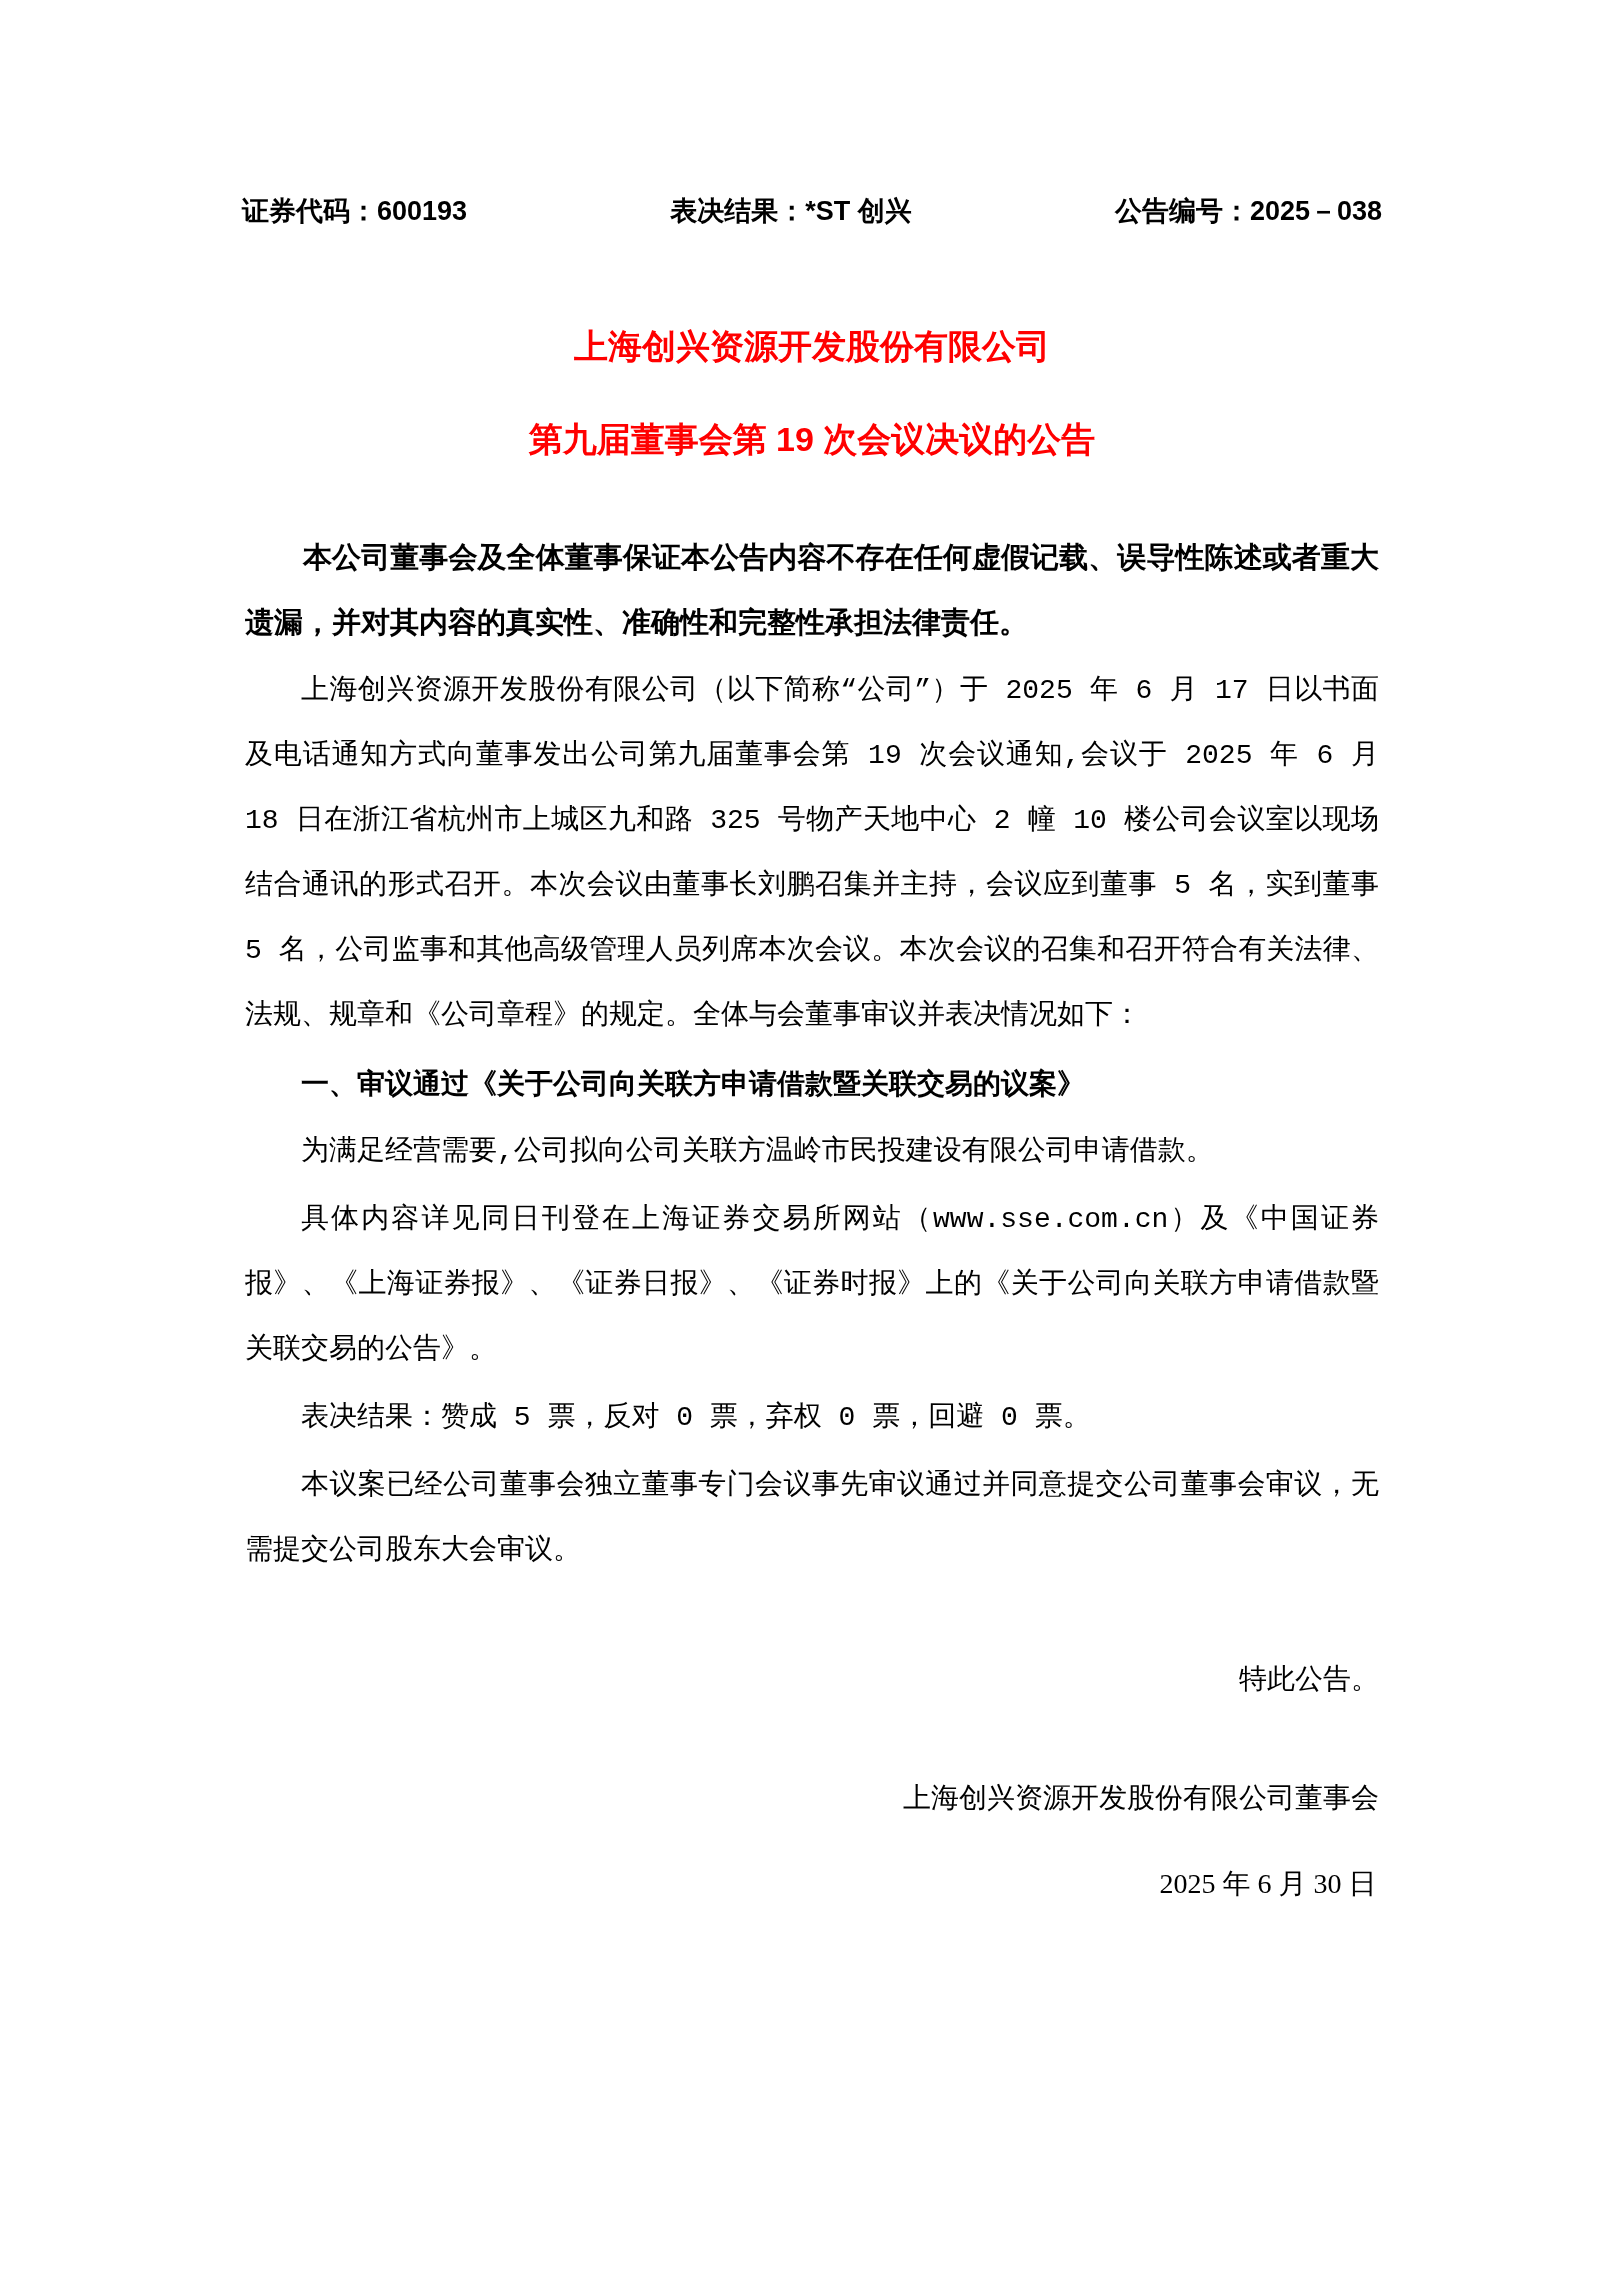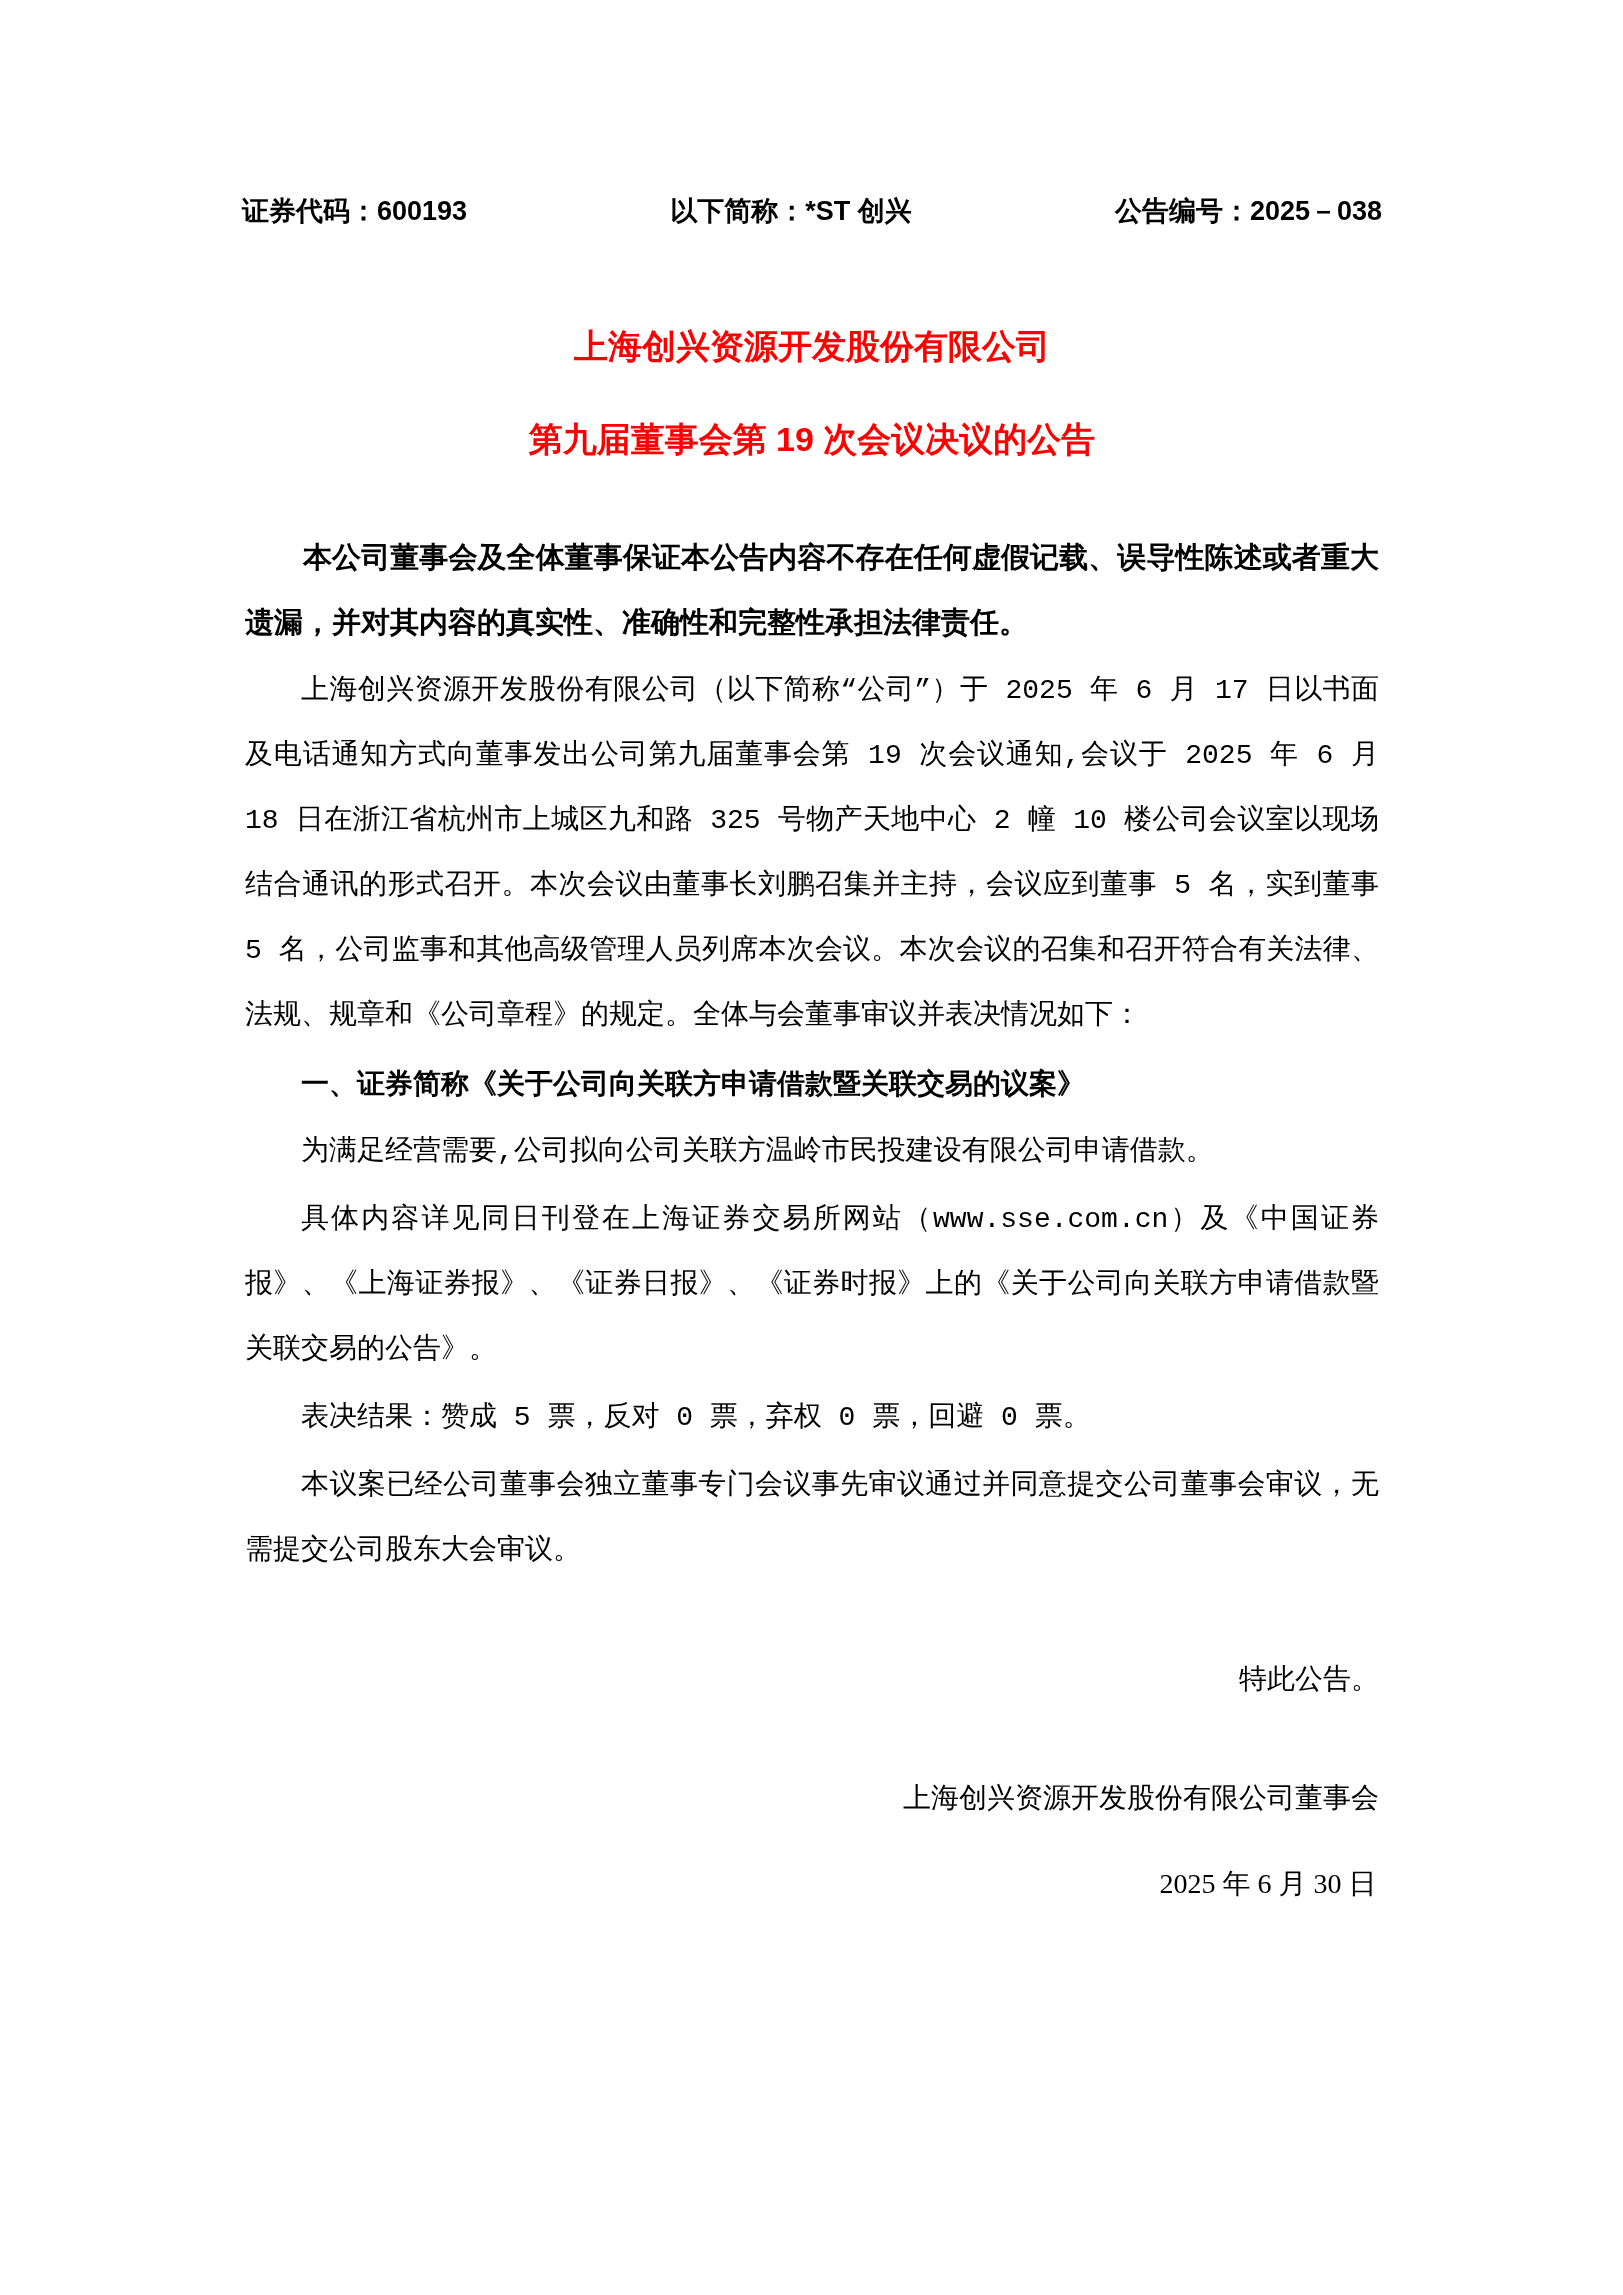--- a/index.html
+++ b/index.html
@@ -73,34 +73,34 @@
   .sign.company { margin-top: 52px; }
   .sign.date { margin-top: 21.6px; padding-right: 2.6px; }
 </style>
 </head>
 <body>
 
 <div class="page">
 
   <div class="doc-header">
     <span>证券代码：600193</span>
-    <span>以下简称：*ST 创兴</span>
+    <span>表决结果：*ST 创兴</span>
     <span>公告编号：2025－038</span>
   </div>
 
   <div class="title-block" style="color: rgb(255, 0, 0);">
     <div class="title-line1">上海创兴资源开发股份有限公司</div>
     <div class="title-line2">第九届董事会第 19 次会议决议的公告</div>
   </div>
 
   <p class="disclaimer">本公司董事会及全体董事保证本公告内容不存在任何虚假记载、误导性陈述或者重大遗漏，并对其内容的真实性、准确性和完整性承担法律责任。</p>
 
   <p class="body-p">上海创兴资源开发股份有限公司（以下简称“公司”）于 2025 年 6 月 17 日以书面及电话通知方式向董事发出公司第九届董事会第 19 次会议通知,会议于 2025 年 6 月 18 日在浙江省杭州市上城区九和路 325 号物产天地中心 2 幢 10 楼公司会议室以现场结合通讯的形式召开。本次会议由董事长刘鹏召集并主持，会议应到董事 5 名，实到董事 5 名，公司监事和其他高级管理人员列席本次会议。本次会议的召集和召开符合有关法律、法规、规章和《公司章程》的规定。全体与会董事审议并表决情况如下：</p>
 
-  <p class="body-p heading">一、证券简称《关于公司向关联方申请借款暨关联交易的议案》</p>
+  <p class="body-p heading">一、审议通过《关于公司向关联方申请借款暨关联交易的议案》</p>
 
   <p class="body-p">为满足经营需要,公司拟向公司关联方温岭市民投建设有限公司申请借款。</p>
 
   <p class="body-p">具体内容详见同日刊登在上海证券交易所网站（www.sse.com.cn）及《中国证券报》、《上海证券报》、《证券日报》、《证券时报》上的《关于公司向关联方申请借款暨关联交易的公告》。</p>
 
   <p class="body-p">表决结果：赞成 5 票，反对 0 票，弃权 0 票，回避 0 票。</p>
 
   <p class="body-p">本议案已经公司董事会独立董事专门会议事先审议通过并同意提交公司董事会审议，无需提交公司股东大会审议。</p>
 
   <p class="body-p closing">特此公告。</p>

